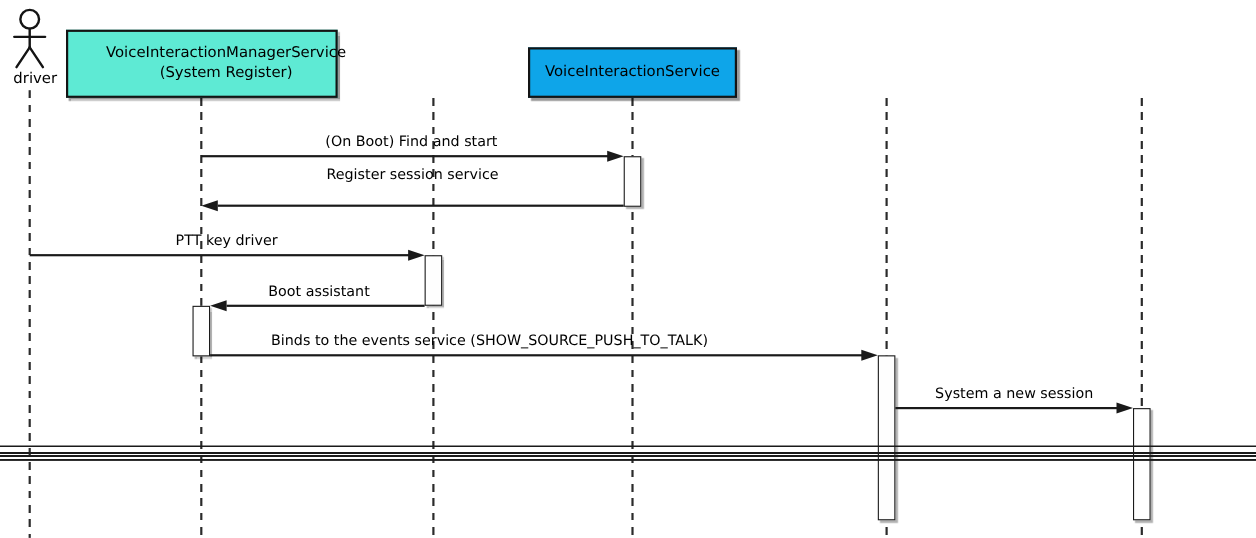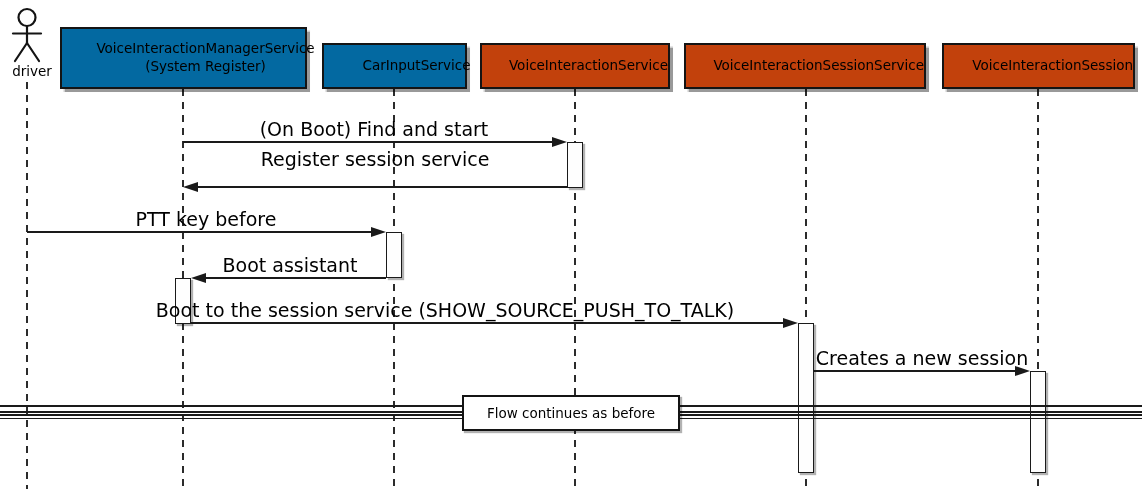--- a/index.html
+++ b/index.html
@@ -12,34 +12,34 @@
     position:absolute; width:1.6px;
     background:repeating-linear-gradient(to bottom,#2b2b2b 0 7px,transparent 7px 13px);
     z-index:1;
   }
   .pbox {
     position:absolute; box-sizing:border-box; border:2.5px solid #141414;
     display:flex; flex-direction:column; align-items:center; justify-content:center;
     text-align:center; font-size:13.5px; line-height:1.3; z-index:3;
     box-shadow:2.5px 2.5px 1px rgba(0,0,0,0.40);
   }
-  .cyan  { background:#0369a1;padding-left:44px; }
-  .green { background:#c2410c;align-items:flex-end; }
+  .cyan  { background:#5eead4;padding-left:44px; }
+  .green { background:#0ea5e9; }
   .activation {
     position:absolute; width:16px; box-sizing:border-box;
     background:#fefefe; border:1.6px solid #1a1a1a; z-index:2;
     box-shadow:2px 2px 1px rgba(0,0,0,0.30);
   }
   .msg-line { position:absolute; height:1.6px; background:#1a1a1a; z-index:3; }
   .arr { position:absolute; width:0; height:0; z-index:3; }
   .arr-right { border-left:15px solid #1a1a1a; border-top:5.5px solid transparent; border-bottom:5.5px solid transparent; }
   .arr-left  { border-right:15px solid #1a1a1a; border-top:5.5px solid transparent; border-bottom:5.5px solid transparent; }
   .msg-label {
     position:absolute; transform:translateX(-50%); white-space:nowrap;
-    font-size:19px; line-height:15px; z-index:3;
+    font-size:13px; line-height:15px; z-index:3;
   }
   .divider-band {
     position:absolute; left:0; top:405px; width:1142px; height:14px; z-index:4;
     background:linear-gradient(to bottom,
       #1a1a1a 0px,#1a1a1a 1.5px,
       transparent 1.5px,transparent 6px,
       #1a1a1a 6px,#1a1a1a 7.5px,
       transparent 7.5px,transparent 9px,
       #1a1a1a 9px,#1a1a1a 10.5px,
       transparent 10.5px,transparent 12.5px,
@@ -77,31 +77,22 @@
       <line x1="19" y1="36" x2="7" y2="54"></line>
       <line x1="19" y1="36" x2="31" y2="54"></line>
     </svg>
     <div class="actor-label" style="left:32px;top:63px">driver</div>
   </div>
 
   <div class="pbox cyan" style="left:60px;top:27px;width:247px;height:62px">
     <span>VoiceInteractionManagerService</span>
     <span>(System Register)</span>
   </div>
-  <div class="pbox cyan" style="left:322px;top:43px;width:145px;height:46px">
-    <span>CarInputService</span>
-  </div>
   <div class="pbox green" style="left:480px;top:43px;width:190px;height:46px">
     <span>VoiceInteractionService</span>
-  </div>
-  <div class="pbox green" style="left:684px;top:43px;width:242px;height:46px">
-    <span>VoiceInteractionSessionService</span>
-  </div>
-  <div class="pbox green" style="left:942px;top:43px;width:193px;height:46px">
-    <span>VoiceInteractionSession</span>
   </div>
 
   <div class="activation" style="left:567px;top:142px;height:46px"></div>
   <div class="activation" style="left:386px;top:232px;height:46px"></div>
   <div class="activation" style="left:175px;top:278px;height:46px"></div>
   <div class="activation" style="left:798px;top:323px;height:150px"></div>
   <div class="activation" style="left:1030px;top:371px;height:102px"></div>
 
   <div>
     <div class="msg-label" style="left:374px;top:122px">(On Boot) Find and start</div>
@@ -109,41 +100,38 @@
     <div class="arr arr-right" style="left:552px;top:136.5px"></div>
   </div>
 
   <div>
     <div class="msg-label" style="left:375px;top:152px">Register session service</div>
     <div class="msg-line" style="left:198px;top:186.2px;width:369px"></div>
     <div class="arr arr-left" style="left:183px;top:181.5px"></div>
   </div>
 
   <div>
-    <div class="msg-label" style="left:206px;top:212px">PTT key before</div>
+    <div class="msg-label" style="left:206px;top:212px">PTT key driver</div>
     <div class="msg-line" style="left:27px;top:231.2px;width:345px"></div>
     <div class="arr arr-right" style="left:371px;top:226.5px"></div>
   </div>
 
   <div>
     <div class="msg-label" style="left:290px;top:258px">Boot assistant</div>
     <div class="msg-line" style="left:206px;top:277.2px;width:180px"></div>
     <div class="arr arr-left" style="left:191px;top:272.5px"></div>
   </div>
 
   <div>
-    <div class="msg-label" style="left:445px;top:303px">Boot to the session service (SHOW_SOURCE_PUSH_TO_TALK)</div>
+    <div class="msg-label" style="left:445px;top:303px">Binds to the events service (SHOW_SOURCE_PUSH_TO_TALK)</div>
     <div class="msg-line" style="left:191px;top:322.2px;width:593px"></div>
     <div class="arr arr-right" style="left:783px;top:317.5px"></div>
   </div>
 
   <div>
-    <div class="msg-label" style="left:922px;top:351px">Creates a new session</div>
+    <div class="msg-label" style="left:922px;top:351px">System a new session</div>
     <div class="msg-line" style="left:814px;top:370.2px;width:202px"></div>
     <div class="arr arr-right" style="left:1015px;top:365.5px"></div>
   </div>
 
   <div class="divider-band"></div>
-  <div class="divider-label">
-    <span>Flow continues as before</span>
-  </div>
 
 </div>
 
 </body></html>

